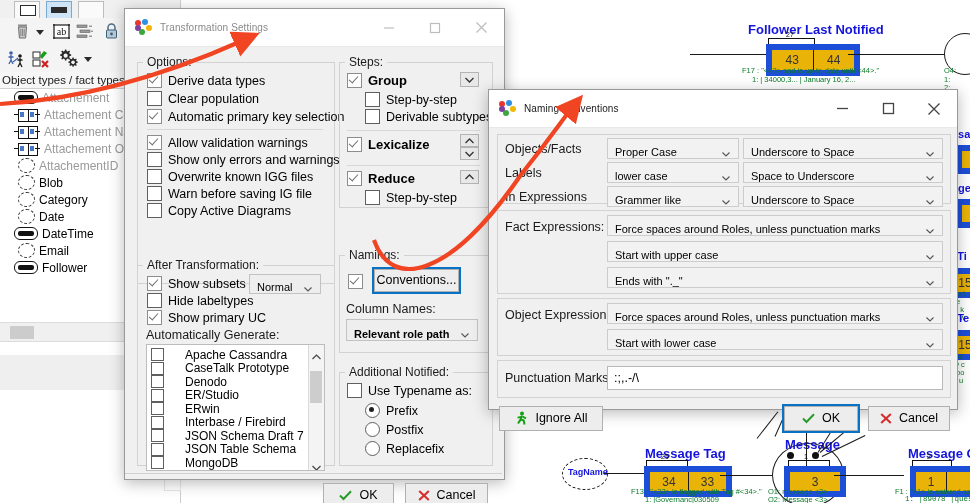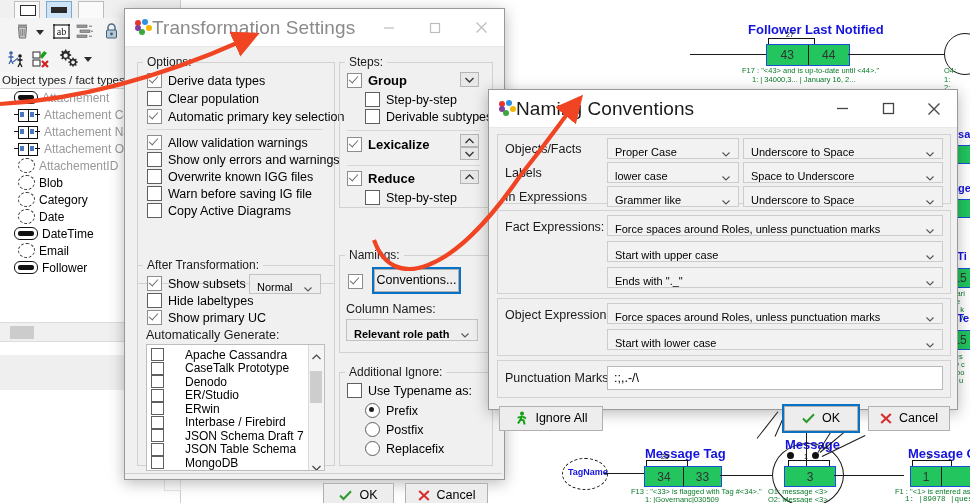--- a/index.html
+++ b/index.html
@@ -8,21 +8,21 @@
     background:#ffffff;
     font-family:"Liberation Sans", sans-serif;
     font-size:12px;color:#000;
     -webkit-font-smoothing:antialiased;
   }
   
   #diagram{position:absolute;inset:0;background:#fff;}
   .dgm-title{position:absolute;color:#1414dc;font-weight:bold;font-size:13px;white-space:nowrap;}
   .dgm-line{position:absolute;background:#1a1a1a;height:1px;}
   .dgm-vline{position:absolute;background:#1a1a1a;width:1px;}
-  .factbox{position:absolute;border:1px solid #1d4ed8;display:flex;background:#22c55e;}
+  .factbox{position:absolute;border:6px solid #1d4ed8;display:flex;background:#eab308;}
   .factbox .cell{border-right:1px solid #1a1a1a;text-align:center;font-size:12px;color:#333;
     display:flex;align-items:center;justify-content:center;}
   .factbox .cell:last-child{border-right:none;}
   .uc-bar{position:absolute;height:6px;border-left:1px solid #111;border-right:1px solid #111;border-top:1px solid #111;}
   .uc-num{position:absolute;font-size:7px;color:#111;}
   .green{position:absolute;color:#0a7a28;font-size:7.5px;white-space:nowrap;font-family:"Liberation Sans",sans-serif;}
   .ellipse{position:absolute;border:1px solid #1a1a1a;border-radius:50%;background:#fff;}
   .ellipse-dash{position:absolute;border:1px dashed #1a1a1a;border-radius:50%;background:#fff;}
   .dot{position:absolute;width:7px;height:7px;border-radius:50%;background:#111;}
   .ovallabel{position:absolute;color:#1414dc;font-size:9px;font-weight:bold;}
@@ -70,21 +70,21 @@
   #leftscroll .thumb{position:absolute;left:1px;top:2px;width:13px;height:160px;background:#ffffff;border:1px solid #dadada;}
   #leftscroll2{position:absolute;left:164px;top:394px;width:15px;height:95px;background:#ffffff;border:1px solid #e6e6e6;}
 
   
   .dialog{position:absolute;background:#f0f0f0;border:1px solid #999999;
     box-shadow:0 3px 14px rgba(0,0,0,.28);}
   .dlg-title{height:37px;background:#ffffff;display:flex;align-items:center;
     border-bottom:1px solid #e8e8e8;position:relative;}
   .dlg-title .logo{width:17px;height:17px;margin-left:10px;position:relative;flex:none;}
   .dlg-title .logo i{position:absolute;width:6px;height:6px;border-radius:50%;}
-  .dlg-title .t{font-size:19px;letter-spacing:.1px;}
+  .dlg-title .t{margin-left:8px;font-size:10px;letter-spacing:.1px;}
   .dlg-title.inactive .t{color:#8a8a8a;}
   .dlg-title.active .t{color:#1a1a1a;}
   .wctl{position:absolute;top:0;height:37px;width:46px;display:flex;align-items:center;
     justify-content:center;cursor:default;}
   .wctl svg{display:block;}
   .dlg-body{position:relative;}
 
   
   .gbox{position:absolute;border:1px solid #d2d2d2;}
   .glabel{position:absolute;background:#f0f0f0;padding:0 4px;font-size:12px;color:#1a1a1a;}
@@ -611,21 +611,21 @@
     <div class="combo" style="left:221px;top:272px;width:132px;height:22px;font-weight:bold;">
       <span class="cv">Relevant role path</span>
       <span class="carrow">
         <svg width="8" height="5" viewBox="0 0 8 5">
             <path d="M0.5 0.5 L4 4 L7.5 0.5" fill="none" stroke="#555" stroke-width="1.1"></path>
           </svg>
       </span>
     </div>
 
     <div class="gbox" style="left:214px;top:325px;width:152px;height:92px;"></div>
-    <div class="glabel" style="left:220px;top:318px;">Additional Ignore:</div>
+    <div class="glabel" style="left:220px;top:318px;">Additional Notified:</div>
 
     <div class="ckrow" style="left:222px;top:336px;">
       <span class="cbox"></span>
       <span class="lb">Use Typename as:</span>
     </div>
     <div class="ckrow" style="left:240px;top:356px;">
       <span class="radio on"></span>
       <span class="lb">Prefix</span>
     </div>
     <div class="ckrow" style="left:240px;top:375px;">

